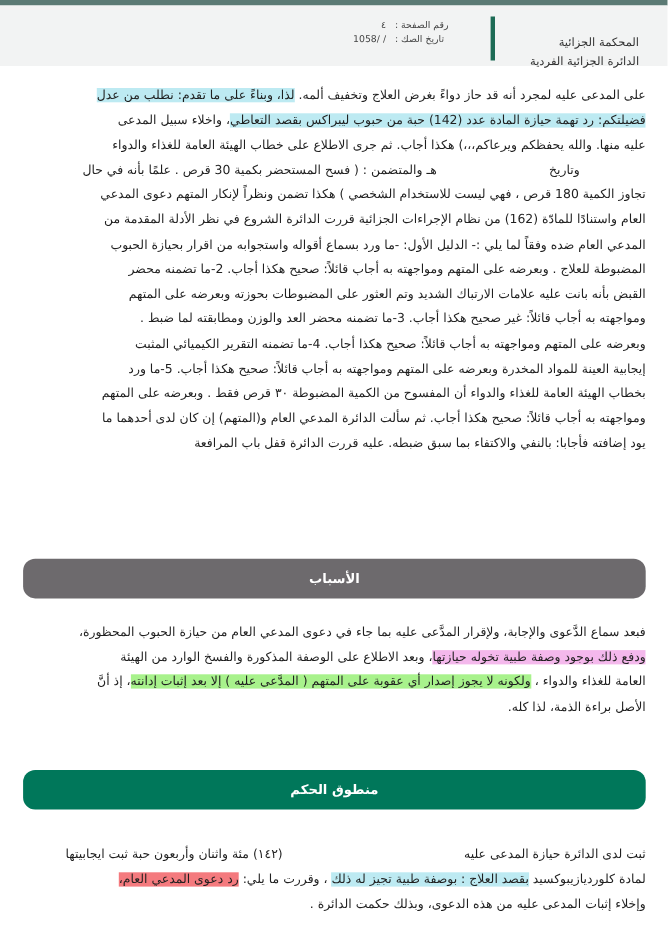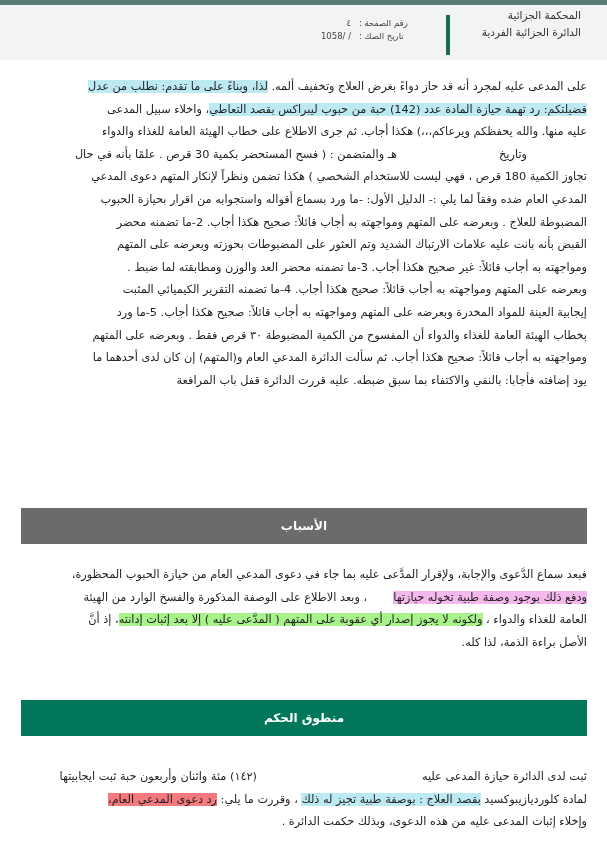--- a/index.html
+++ b/index.html
@@ -1,32 +1,32 @@
 <!DOCTYPE html>
 <html><head>
 <meta charset="utf-8">
 <style>
   * { box-sizing: border-box; margin: 0; padding: 0; }
   html, body { width: 607px; height: 854px; overflow: hidden; background: #ffffff; }
   body { font-family: "DejaVu Sans", "Liberation Sans", sans-serif; color: #1f1f1f; direction: rtl; position: relative; }
   .top-border { position: absolute; top: 0; left: 0; width: 607px; height: 5px; background: #5b7a74; }
   .header { position: absolute; top: 5px; left: 0; width: 607px; height: 55px; background: #f2f3f3; }
-  .court { position: absolute; right: 26px; top: 2px; text-align: right; font-size: 10.5px; line-height: 17px; color: #333; }
+  .court { position: absolute; right: 26px; top: 26px; text-align: right; font-size: 10.5px; line-height: 17px; color: #333; }
   .divider-bar { position: absolute; right: 157px; top: 10px; width: 4px; height: 40px; background: #1d6b55; }
   .meta { position: absolute; right: 178px; top: 12px; font-size: 8.5px; line-height: 13px; color: #444; }
   .meta-row { display: flex; gap: 8px; white-space: nowrap; }
   .meta-row .lbl { width: 70px; text-align: left; }
   .meta-row .val { text-align: right; }
   .body-text { position: absolute; right: 20px; width: 567px; font-size: 11.3px; line-height: 22.6px; text-align: justify; text-align-last: right; }
   .body-text p { white-space: nowrap; overflow: hidden; }
   .hl-blue { background: #bdeaf2; }
-  .hl-pink { background: #f4b8ec; margin-left: 26px; }
+  .hl-pink { background: #f4b8ec; }
   .hl-green { background: #a8f28c; margin-top: 32px; }
   .hl-red { background: #f47a7e; }
-  .section-bar { position: absolute; left: 21px; width: 566px; height: 36px; color: #fff; font-weight: bold; font-size: 12px; display: flex; align-items: center; justify-content: center; }
+  .section-bar { position: absolute; left: 21px; width: 566px; height: 36px; color: #fff; font-weight: bold; font-size: 12px; display: flex; align-items: center; justify-content: center; border-radius: 11px; }
   .bar-gray { background: #6d6a6d; top: 508px; }
   .bar-green { background: #00775a; top: 700px; }
   .line { display: block; height: 22.6px; }
   .spread { display: flex; justify-content: space-between; }
 </style>
 </head>
 <body>
 
 <div class="top-border"></div>
 
@@ -51,20 +51,21 @@
 <div class="body-text" style="top:76px;">
   <p class="line"><span>على المدعى عليه لمجرد أنه قد حاز دواءً بغرض العلاج وتخفيف ألمه. </span><span class="hl-blue">لذا، وبناءً على ما تقدم: نطلب من عدل</span></p>
   <p class="line"><span class="hl-blue">فضيلتكم: رد تهمة حيازة المادة عدد (142) حبة من حبوب ليبراكس بقصد التعاطي</span><span>، واخلاء سبيل المدعى</span></p>
   <p class="line">عليه منها. والله يحفظكم ويرعاكم،،،) هكذا أجاب. ثم جرى الاطلاع على خطاب الهيئة العامة للغذاء والدواء</p>
   <p class="line spread" style="justify-content:flex-start; gap:0;">
     <span style="width:60px;margin-top:43px;">رقم</span>
     <span style="width:130px;">وتاريخ</span>
     <span>هـ والمتضمن : ( فسح المستحضر بكمية 30 قرص . علمًا بأنه في حال</span>
   </p>
   <p class="line">تجاوز الكمية 180 قرص ، فهي ليست للاستخدام الشخصي ) هكذا تضمن ونظراً لإنكار المتهم دعوى المدعي</p>
+  <p class="line">العام واستنادًا للمادّة (162) من نظام الإجراءات الجزائية قررت الدائرة الشروع في نظر الأدلة المقدمة من</p>
   <p class="line">المدعي العام ضده وفقاً لما يلي :- الدليل الأول: -ما ورد بسماع أقواله واستجوابه من اقرار بحيازة الحبوب</p>
   <p class="line">المضبوطة للعلاج . وبعرضه على المتهم ومواجهته به أجاب قائلاً: صحيح هكذا أجاب. 2-ما تضمنه محضر</p>
   <p class="line">القبض بأنه بانت عليه علامات الارتباك الشديد وتم العثور على المضبوطات بحوزته وبعرضه على المتهم</p>
   <p class="line">ومواجهته به أجاب قائلاً: غير صحيح هكذا أجاب. 3-ما تضمنه محضر العد والوزن ومطابقته لما ضبط .</p>
   <p class="line">وبعرضه على المتهم ومواجهته به أجاب قائلاً: صحيح هكذا أجاب. 4-ما تضمنه التقرير الكيميائي المثبت</p>
   <p class="line">إيجابية العينة للمواد المخدرة وبعرضه على المتهم ومواجهته به أجاب قائلاً: صحيح هكذا أجاب. 5-ما ورد</p>
   <p class="line">بخطاب الهيئة العامة للغذاء والدواء أن المفسوح من الكمية المضبوطة ٣٠ قرص فقط . وبعرضه على المتهم</p>
   <p class="line">ومواجهته به أجاب قائلاً: صحيح هكذا أجاب. ثم سألت الدائرة المدعي العام و(المتهم) إن كان لدى أحدهما ما</p>
   <p class="line">يود إضافته فأجابا: بالنفي والاكتفاء بما سبق ضبطه. عليه قررت الدائرة قفل باب المرافعة</p>
 </div>

